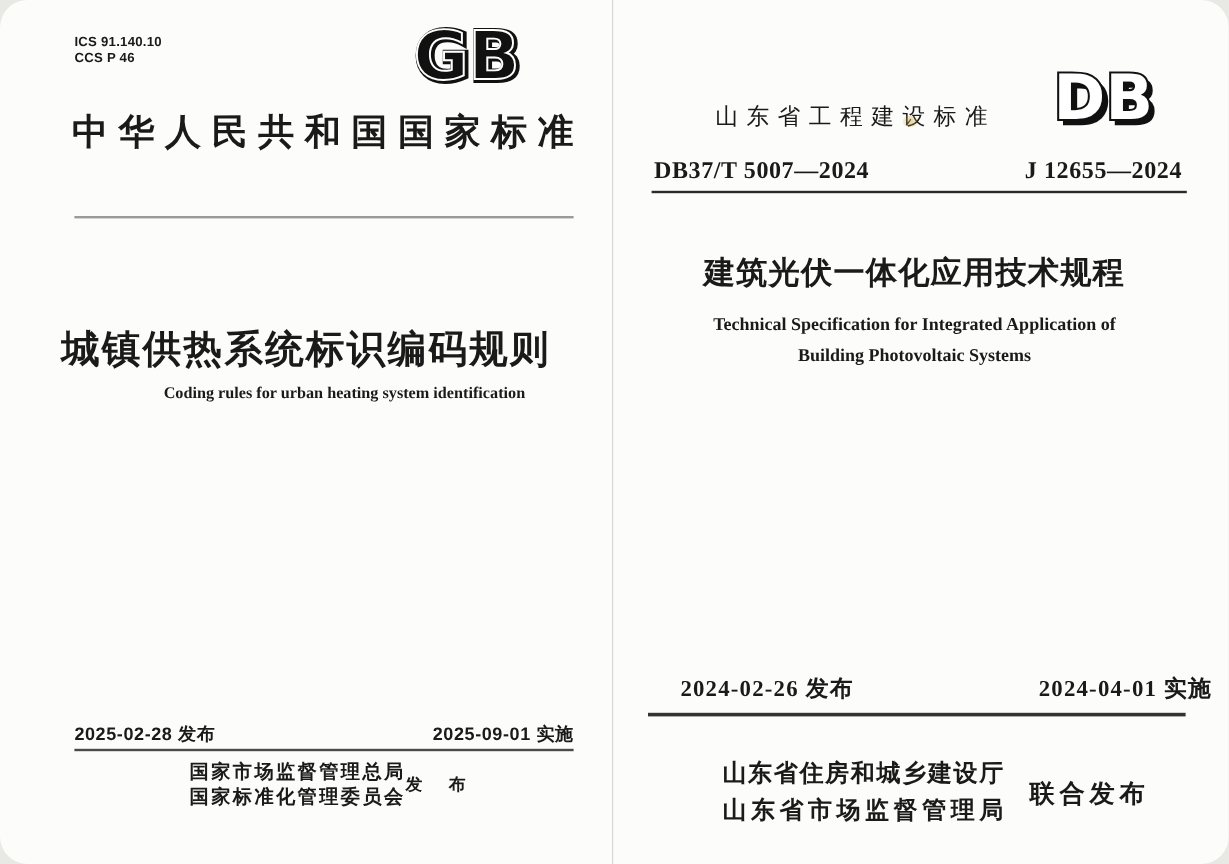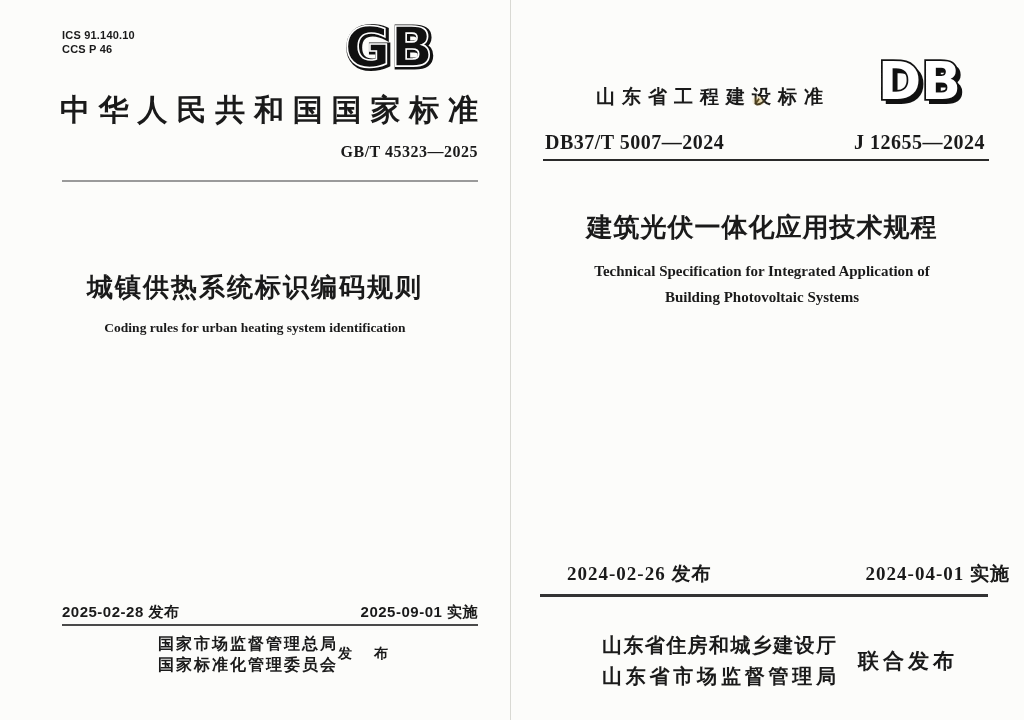--- a/index.html
+++ b/index.html
@@ -1,50 +1,50 @@
 <!DOCTYPE html>
 <html><head>
 <meta charset="utf-8">
 <style>
   html,body{margin:0;padding:0;background:#e8e8e4;}
   .canvas{
     position:relative;width:1024px;height:720px;background:#fcfcfa;
-    font-family:"Liberation Sans",sans-serif;color:#1a1a1a;overflow:hidden;
+    font-family:"Liberation Sans",sans-serif;color:#1a1a1a;overflow:hidden;border-radius:23px;
   }
   .abs{position:absolute;}
   
   .page-divider{left:510px;top:0;width:1px;height:720px;background:#d9d9d3;}
   
   .ics-block{left:62px;top:28px;font-size:11px;font-weight:bold;line-height:1.3;letter-spacing:.2px;}
   .gb-logo{left:343px;top:12px;}
   .left-header-title{
     left:60px;top:90px;width:418px;font-size:30px;font-weight:bold;
     text-align:justify;text-align-last:justify;white-space:nowrap;
   }
   .gbt-number{
     left:62px;top:143px;width:416px;text-align:right;
     font-family:"Liberation Serif",serif;font-weight:bold;font-size:16px;letter-spacing:.5px;
   }
   .rule-left-top{left:62px;top:180px;width:416px;height:2px;background:#9a9a9a;}
-  .left-title-cn{left:0;top:270px;width:510px;text-align:center;font-size:26px;font-weight:bold;letter-spacing:2px;}
+  .left-title-cn{left:0;top:270px;width:510px;text-align:center;font-size:32px;font-weight:bold;letter-spacing:2px;}
   .left-title-en{
     left:0;top:320px;width:510px;text-align:center;
-    font-family:"Liberation Serif",serif;font-weight:bold;font-size:13.5px;
+    font-family:"Liberation Serif",serif;font-weight:bold;font-size:13.5px;padding-left:32px;
   }
   .left-dates{
     left:62px;top:603px;width:416px;display:flex;justify-content:space-between;
     font-size:15px;font-weight:600;letter-spacing:.5px;
   }
   .rule-left-bottom{left:62px;top:624px;width:416px;height:1.5px;background:#4a4a4a;}
   .left-agencies{left:158px;top:633px;display:flex;align-items:center;}
   .left-agency-lines{font-size:16px;font-weight:bold;letter-spacing:2px;line-height:21px;white-space:nowrap;}
   .left-publish{font-size:14px;font-weight:bold;letter-spacing:9px;white-space:nowrap;}
   
   .right-header-title{
-    left:548px;top:84px;width:330px;font-size:19px;font-weight:bold;
+    left:548px;top:84px;width:330px;font-size:19px;font-weight:normal;
     text-align:center;letter-spacing:7px;white-space:nowrap;
   }
   .db-logo{left:876px;top:48px;}
   .right-numbers{
     left:545px;top:131px;width:440px;display:flex;justify-content:space-between;
     font-family:"Liberation Serif",serif;font-weight:bold;font-size:20px;letter-spacing:.5px;
   }
   .rule-right-top{left:543px;top:159px;width:446px;height:2px;background:#2a2a2a;}
   .right-title-cn{
     left:530px;top:210px;width:464px;text-align:center;
@@ -81,21 +81,20 @@
 
   <div class="abs gb-logo">
     <svg width="142" height="66" viewBox="0 0 142 66" aria-hidden="true">
       <text x="3" y="55" font-family="'DejaVu Sans',sans-serif" font-size="56" font-weight="bold" fill="#111" stroke="#111" stroke-width="5">GB</text>
       <text x="1.5" y="53.5" font-family="'DejaVu Sans',sans-serif" font-size="56" font-weight="bold" fill="none" stroke="#ffffff" stroke-width="1.6">GB</text>
     </svg>
   </div>
 
   <div class="abs left-header-title">中华人民共和国国家标准</div>
 
-  <div class="abs gbt-number">GB/T 45323—2025</div>
 
   <div class="abs rule-left-top"></div>
 
   <div class="abs left-title-cn">城镇供热系统标识编码规则</div>
 
   <div class="abs left-title-en">Coding rules for urban heating system identification</div>
 
   <div class="abs left-dates">
     <span>2025-02-28 发布</span>
     <span>2025-09-01 实施</span>

